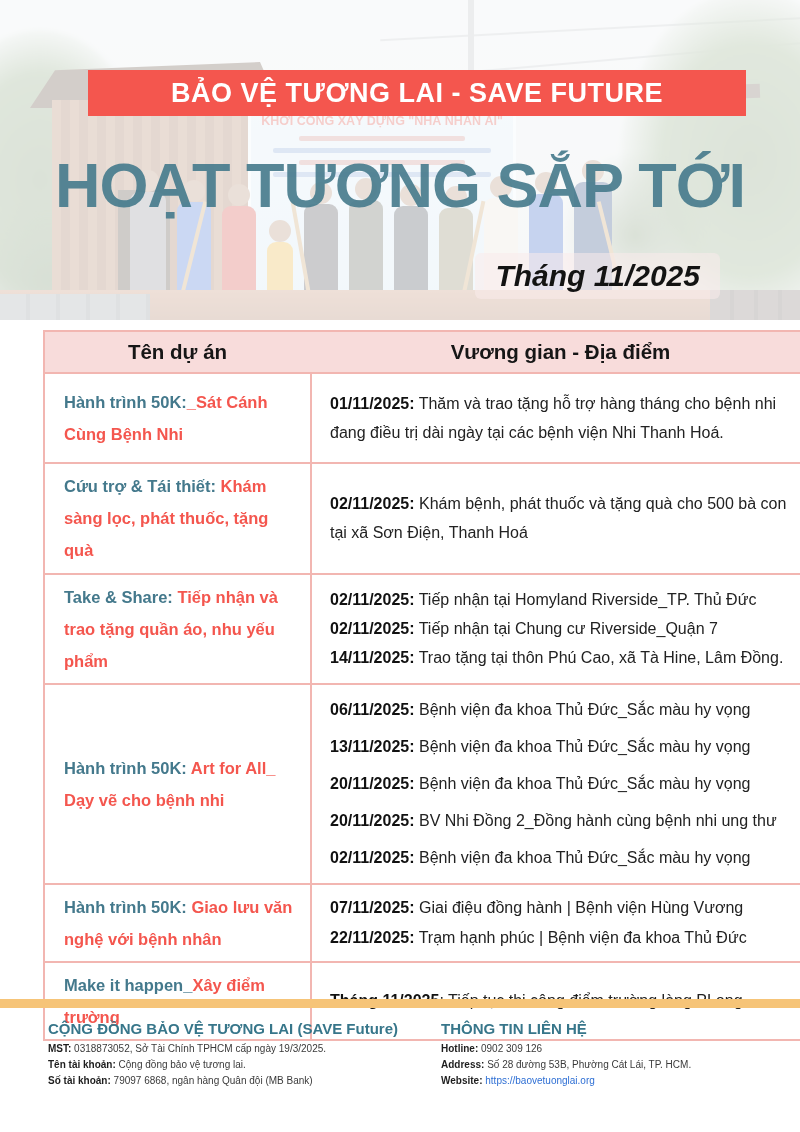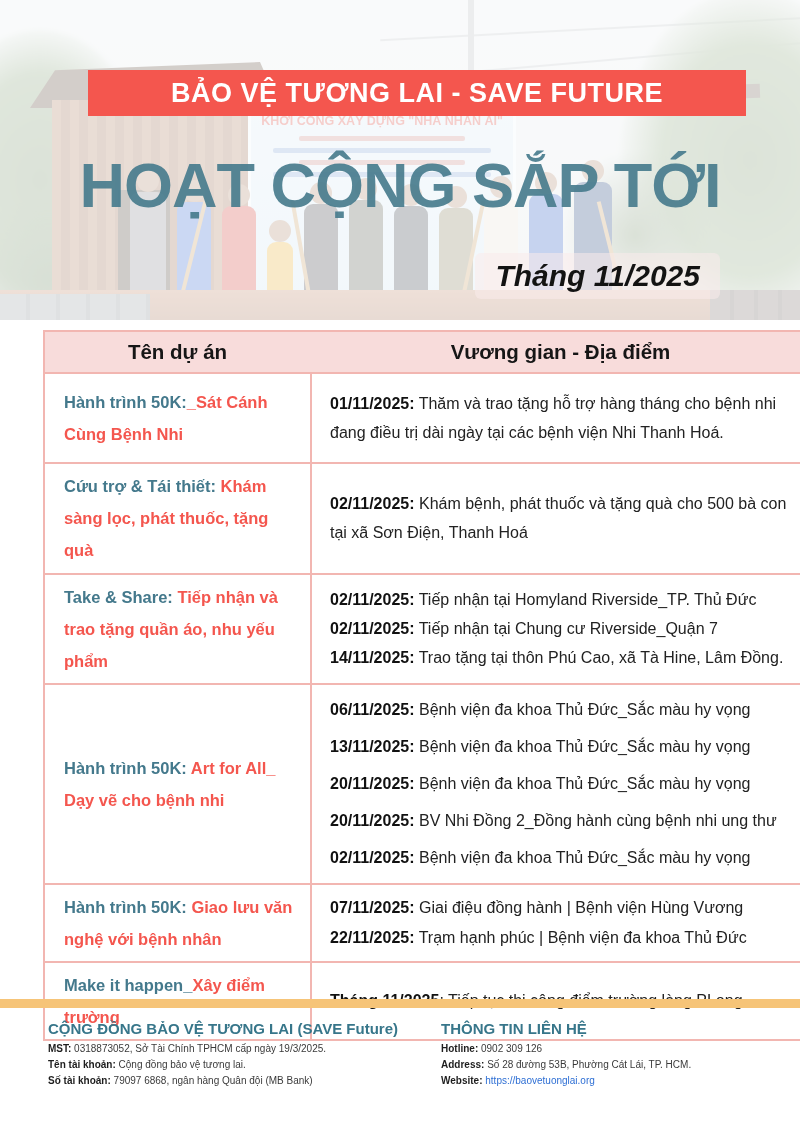--- a/index.html
+++ b/index.html
@@ -115,21 +115,21 @@
       <div class="shovel sh4"></div>
       <div class="ground"></div>
       <div class="blocks-l"></div>
       <div class="blocks-r"></div>
       <div class="overlay"></div>
     </div>
 
     <div class="brand-banner">
       <span>BẢO VỆ TƯƠNG LAI - SAVE FUTURE</span>
     </div>
-    <div class="main-title">HOẠT CỘNG SẮP TỚI</div>
+    <div class="main-title">HOẠT TƯƠNG SẮP TỚI</div>
     <div class="month-badge">Tháng 11/2025</div>
   </div>
 
   <div class="schedule">
     <div class="thead">
       <div class="th c1">Tên dự án</div>
       <div class="th c2">Vương gian - Địa điểm</div>
     </div>
 
     <div class="trow r1">

